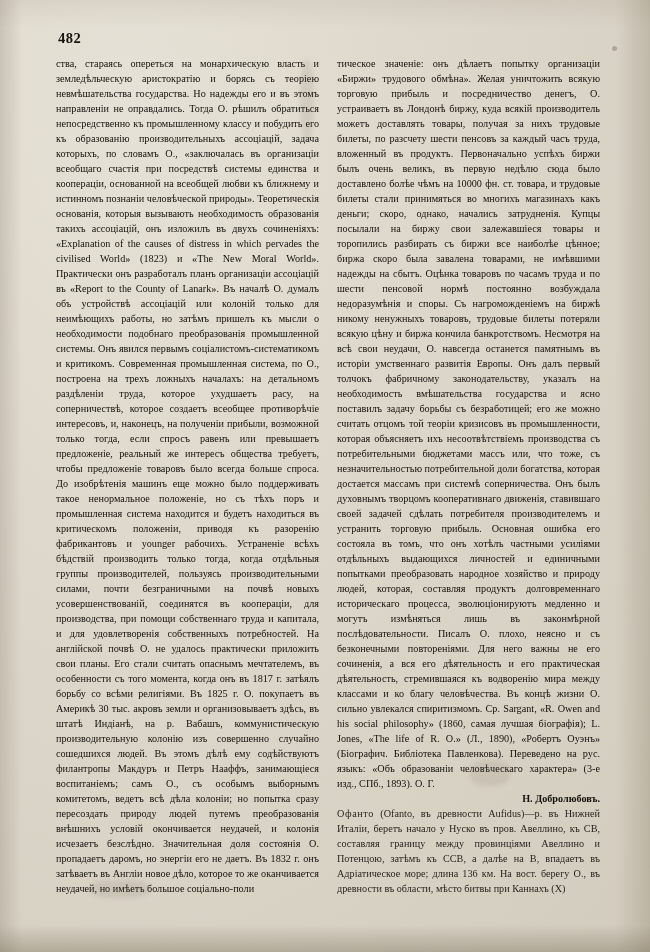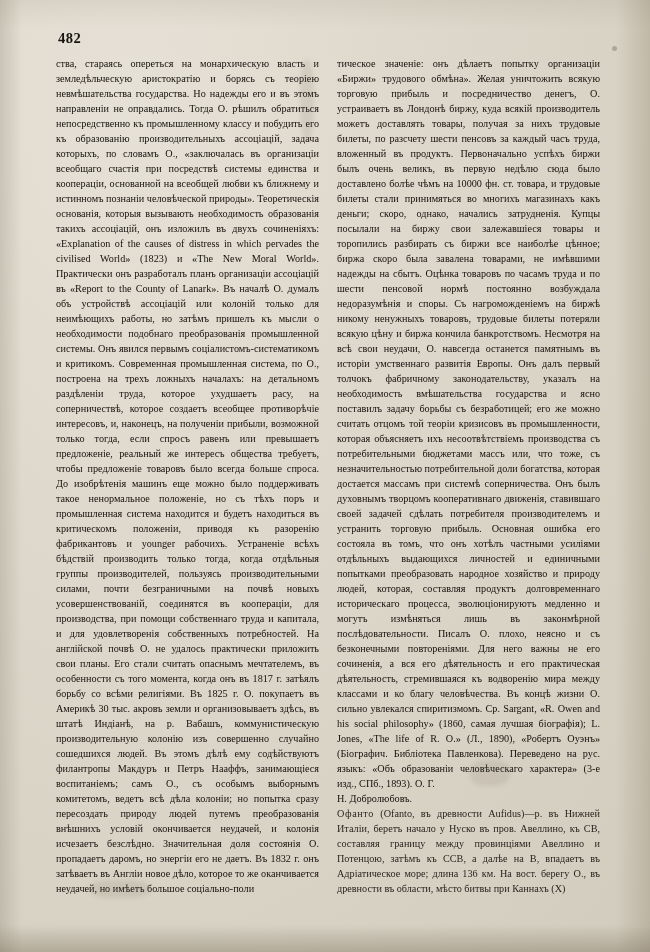--- a/index.html
+++ b/index.html
@@ -69,21 +69,23 @@
   }
   .col p {
     margin: 0;
     text-indent: 0;
   }
   .entry-head {
     font-weight: normal;
     letter-spacing: 0.6px;
   }
   .sig {
+    text-align: right;
     display: block;
+    font-weight: bold;
   }
   .tiny-hole {
     position: absolute;
     width: 5px;
     height: 5px;
     border-radius: 50%;
     background: rgba(60,50,35,0.28);
   }
   .smudge {
     position: absolute;

